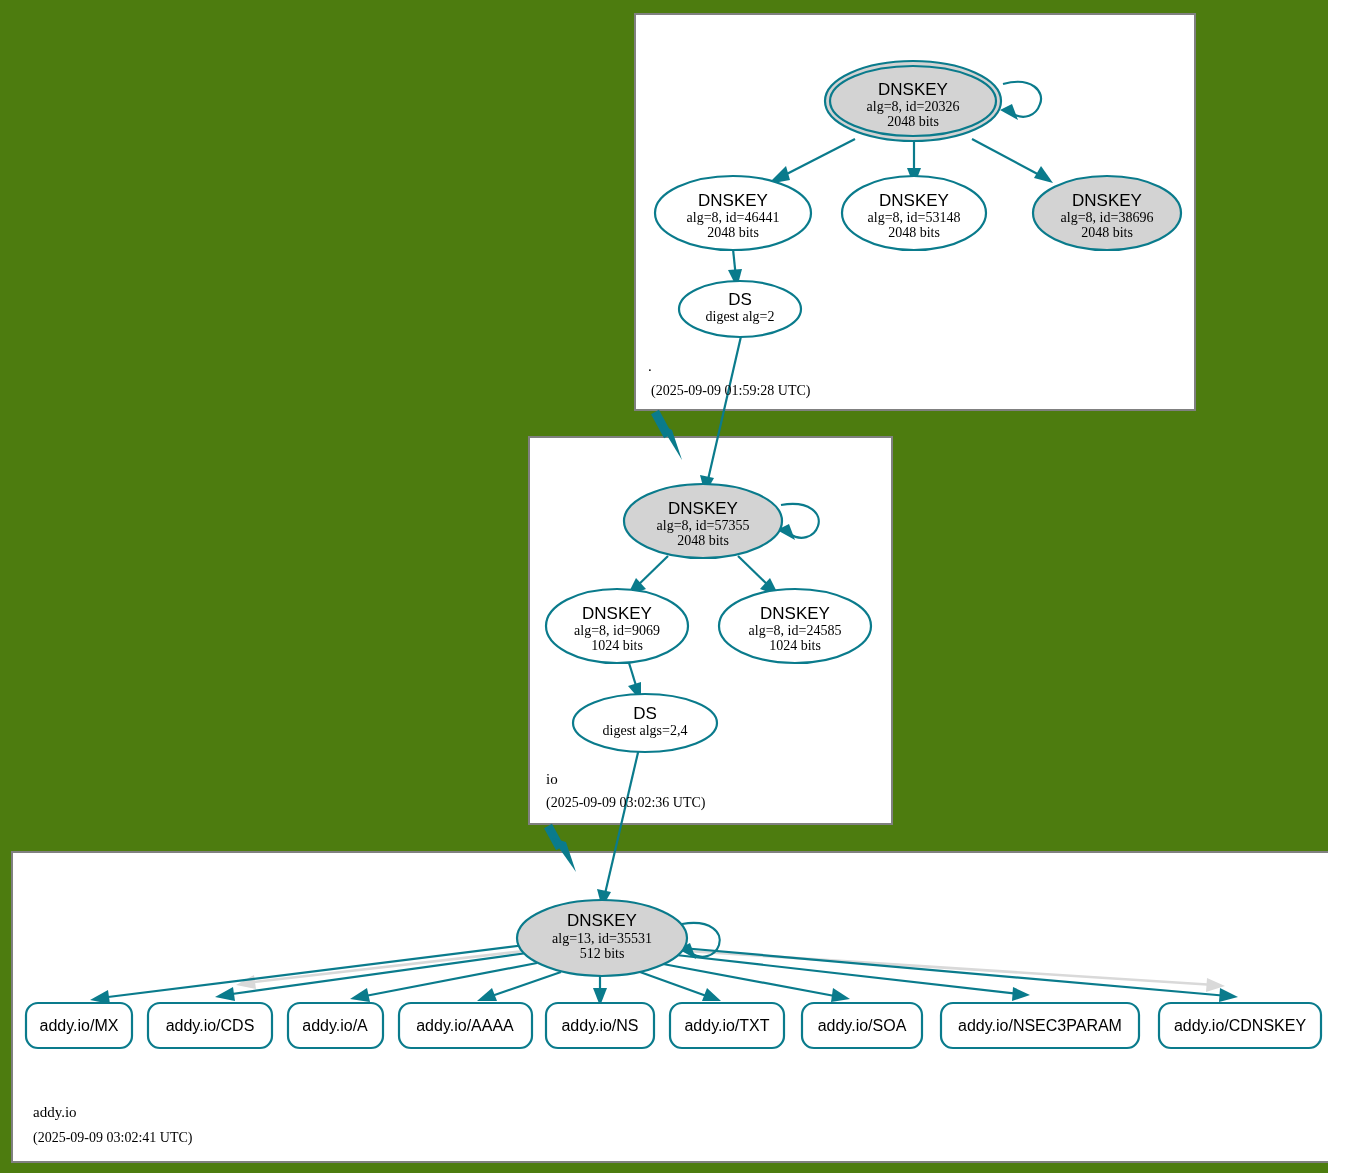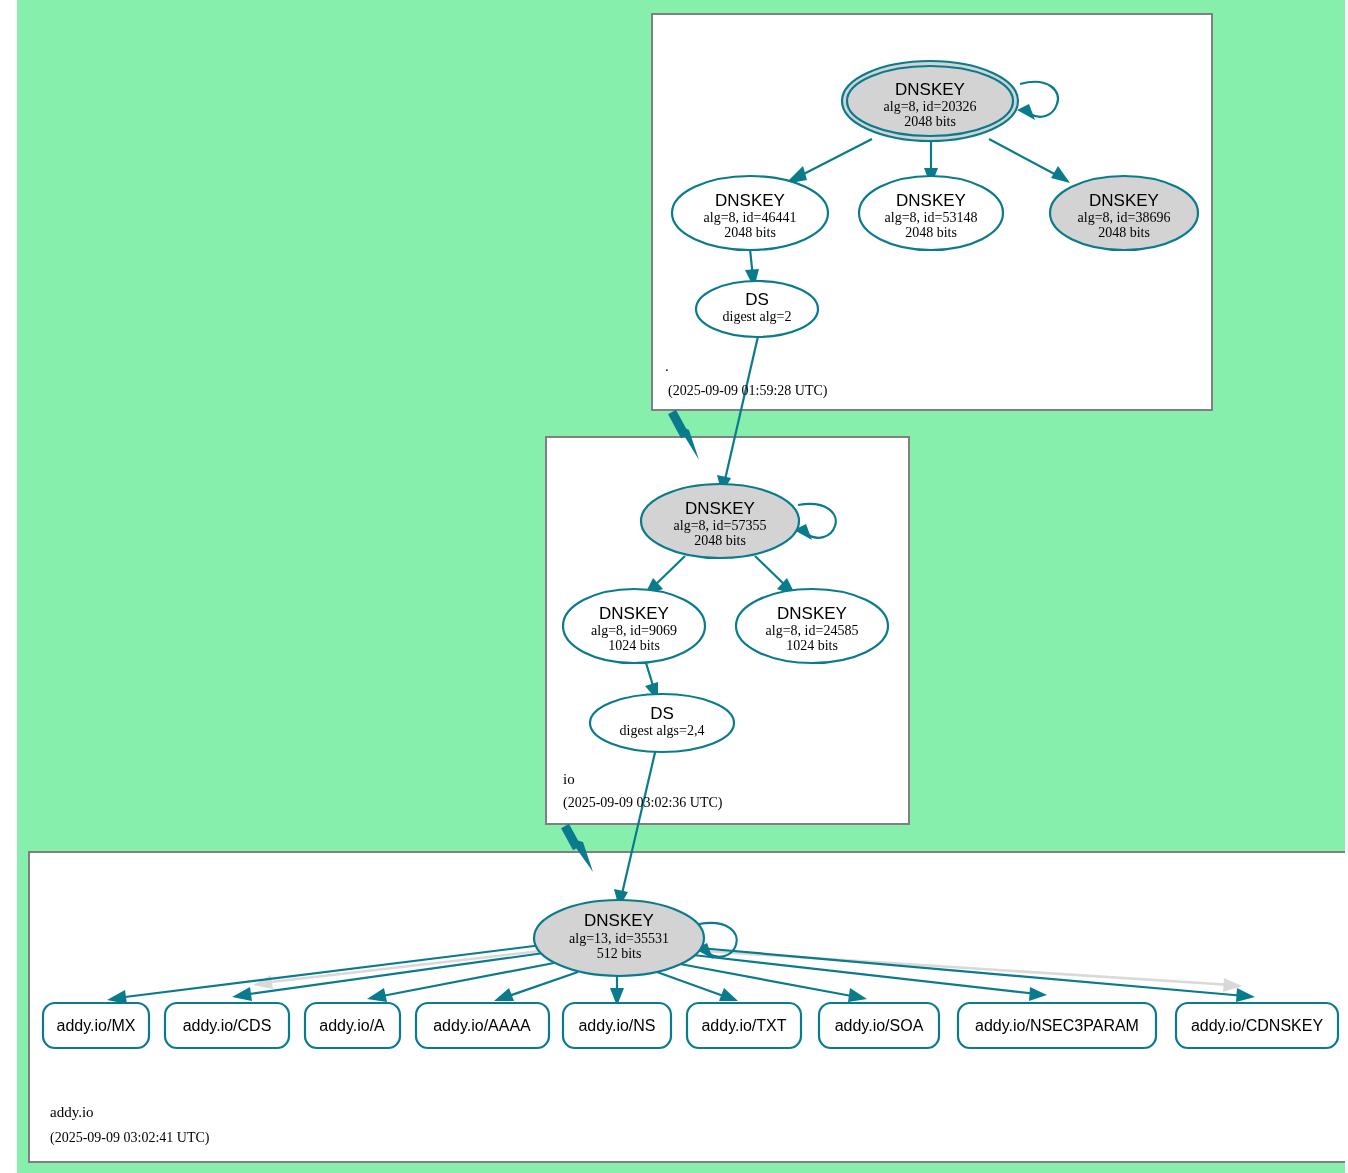--- a/index.html
+++ b/index.html
@@ -7,23 +7,22 @@
     padding: 0;
     background: #ffffff;
   }
   body {
     font-family: "Liberation Sans", sans-serif;
   }
   #canvas {
     position: relative;
     width: 1328px;
     height: 1173px;
-    background: #86efac;
+    background: #4d7c0f;
     overflow: hidden;
-    margin-left: 17px;
   }
   svg#graph {
     position: absolute;
     top: 0;
     left: 0;
     width: 1348px;
     height: 1173px;
   }
   .zone-box {
     fill: #ffffff;

